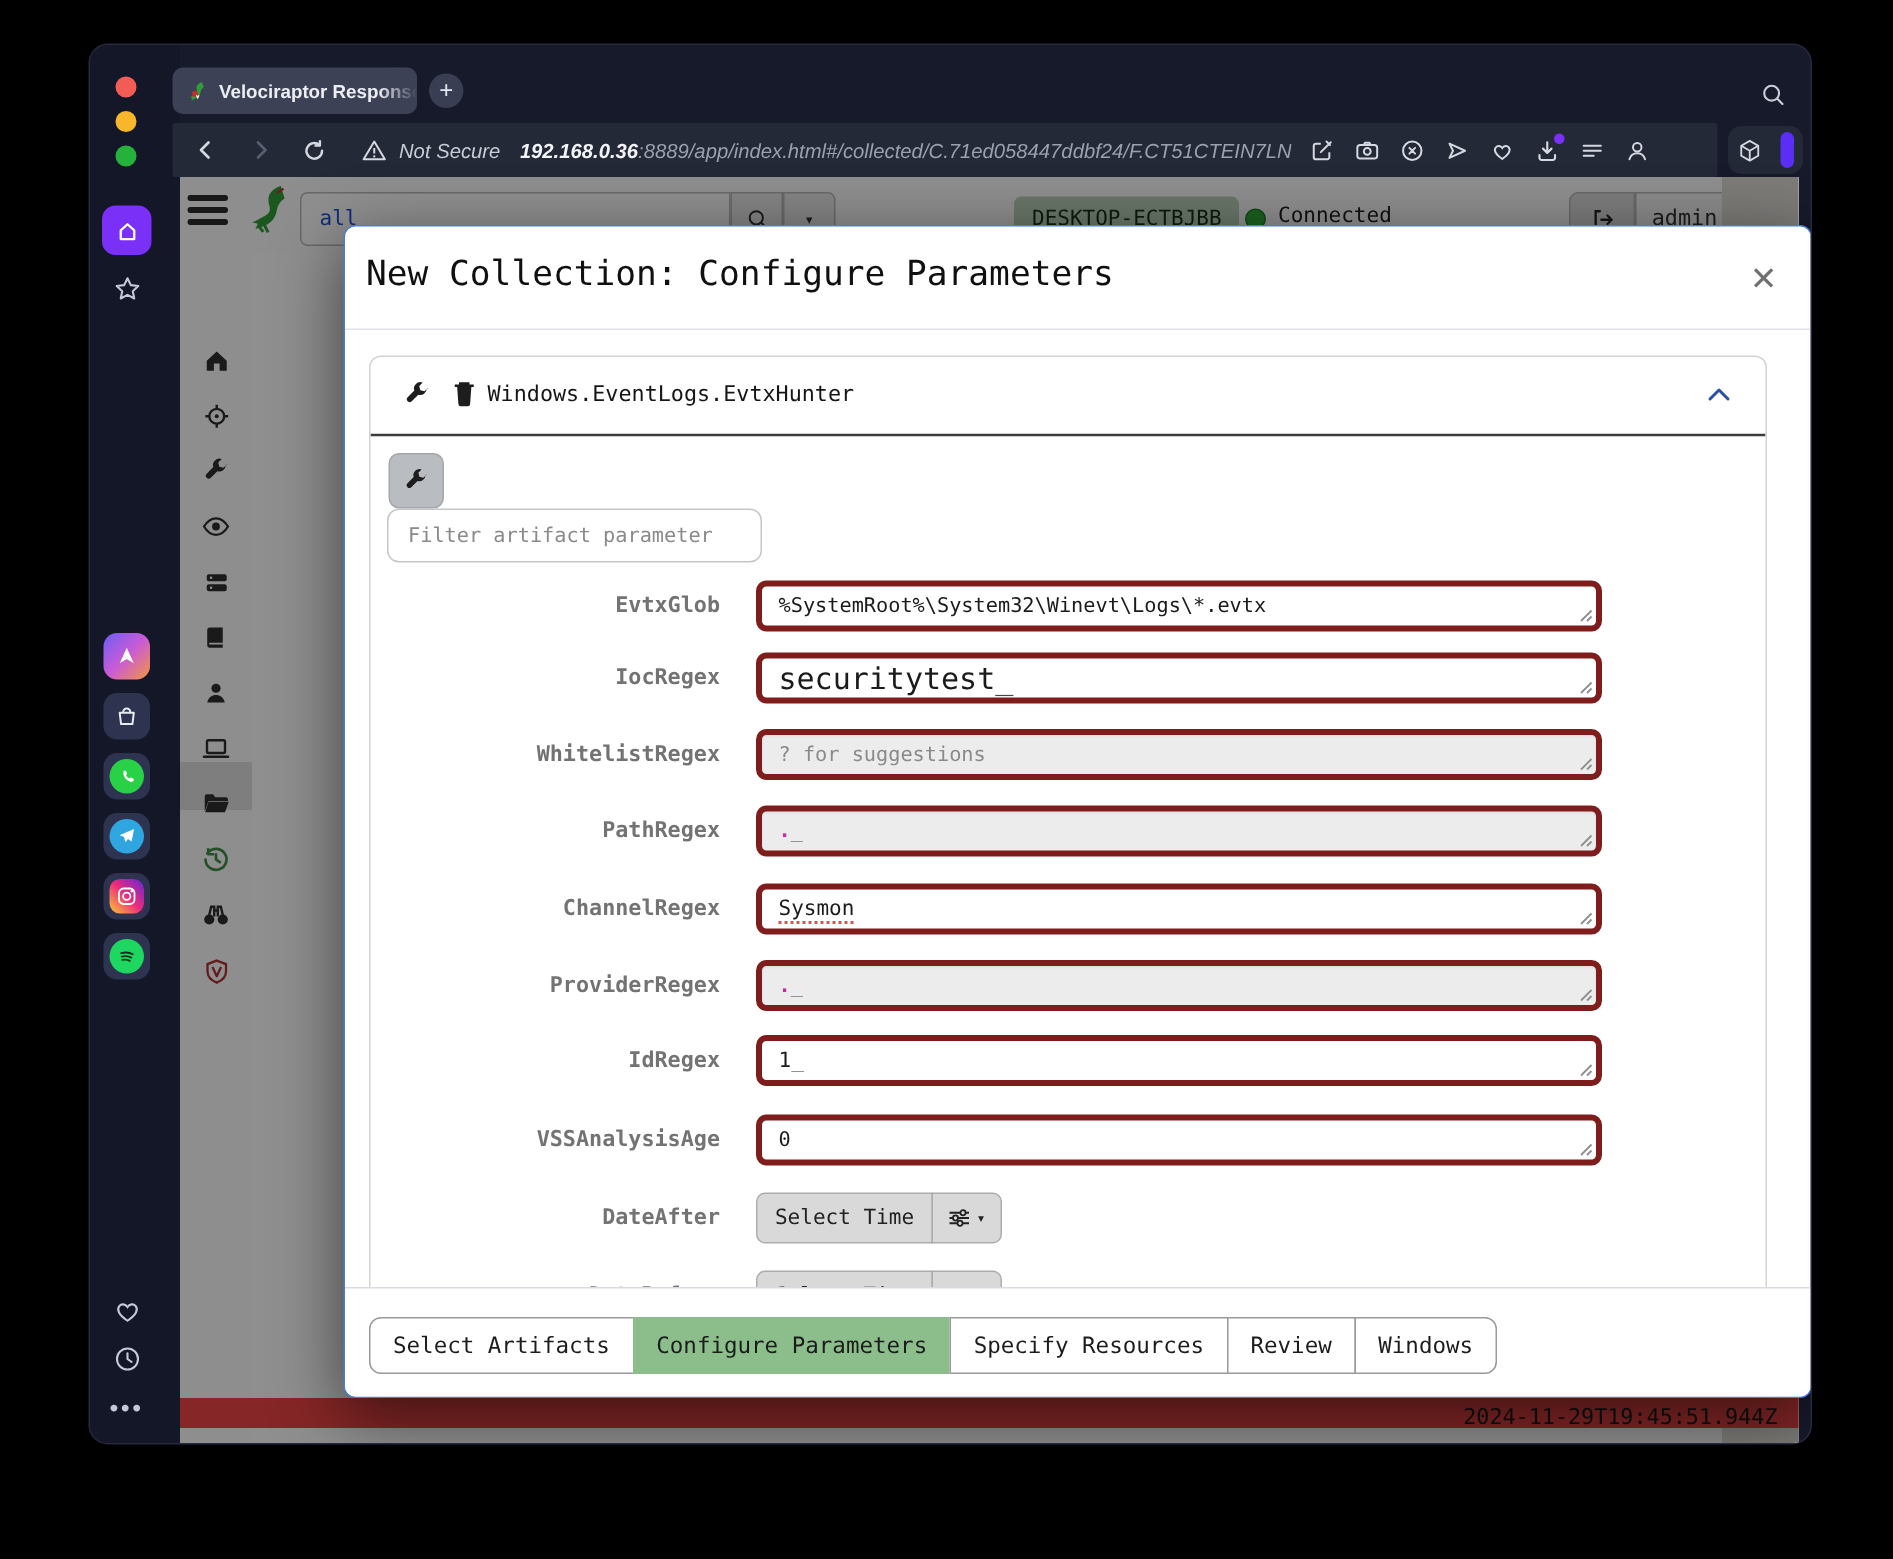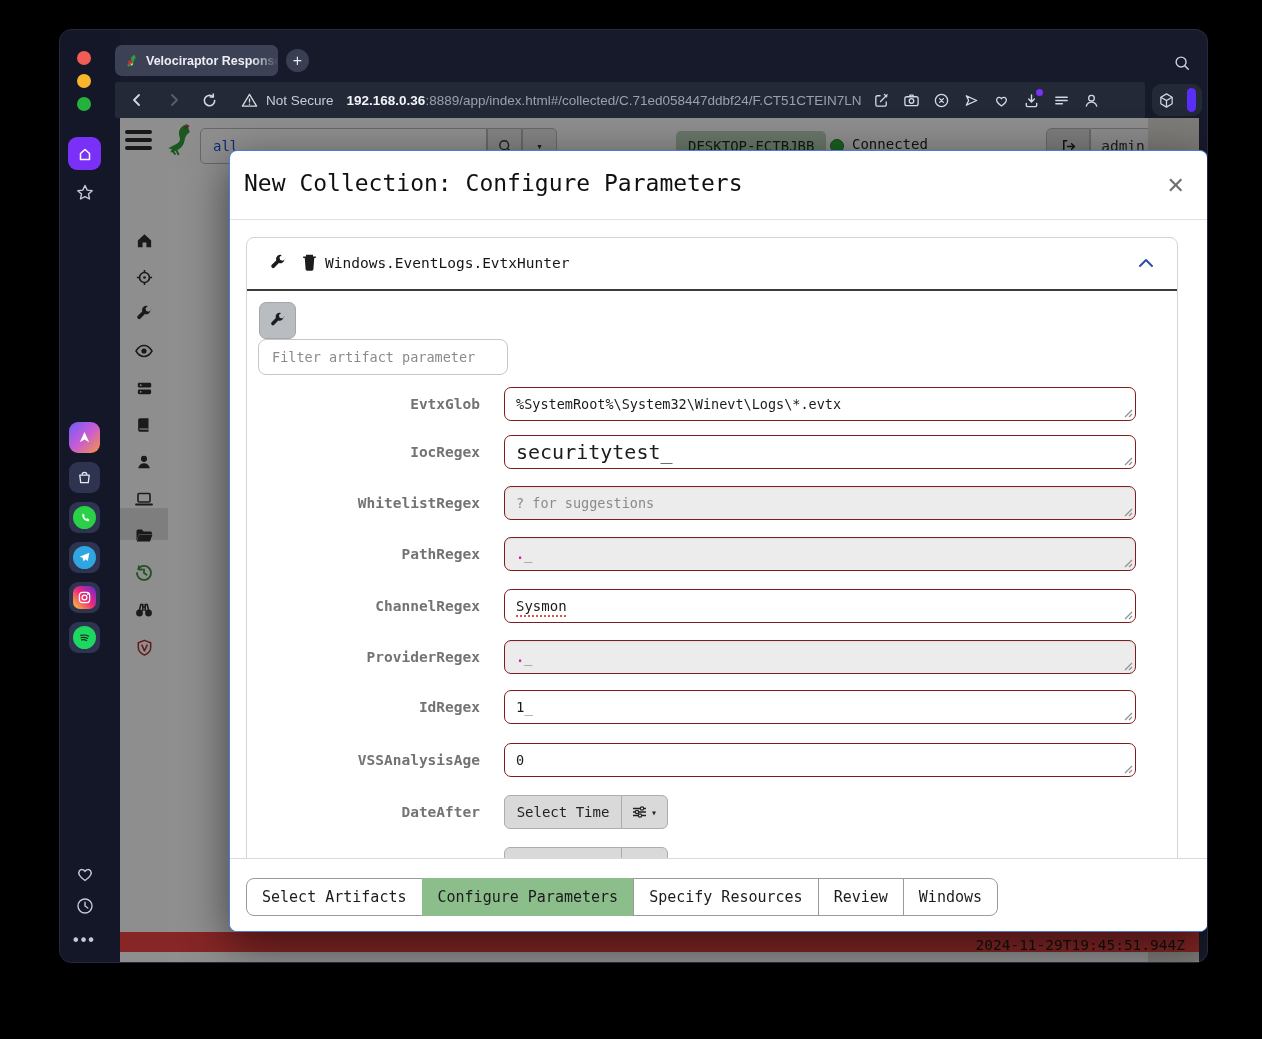--- a/index.html
+++ b/index.html
@@ -27,21 +27,21 @@
          border-radius:7px; display:flex; align-items:center; padding:0 8px; overflow:hidden; }
   .tab-title { color:#eceef4; font-size:12.5px; font-weight:bold; margin-left:7px; white-space:nowrap; }
   .tab-fade { position:absolute; right:0; top:0; width:26px; height:100%;
               background:linear-gradient(90deg, rgba(60,65,86,0), #3c4156); }
   .plus-btn { position:absolute; left:226px; top:19px; width:23px; height:23px; border-radius:50%;
               background:#3a3e52; color:#e6e8f0; font-size:16px; display:flex; align-items:center; justify-content:center; }
   .chrome-ico { color:#c9cdd8; display:flex; align-items:center; justify-content:center; }
 
   
   .urlbar { position:absolute; left:55px; top:52px; width:1030px; height:36px; background:#242938;
-            border-radius:2px; display:flex; align-items:center; color:#c9cdd8; }
+            border-radius:2px; display:flex; align-items:center; color:#c9cdd8;font-style:italic; }
   .url-text { font-size:13.5px; color:#9aa0ae; white-space:nowrap; overflow:hidden; }
   .url-host { color:#f2f4f8; font-weight:bold; }
   .ext-group { position:absolute; left:1092px; top:54px; width:50px; height:32px; background:#242938;
                border-radius:9px; display:flex; align-items:center; padding-left:6px; }
   .ext-pill { position:absolute; right:6px; top:4px; width:9px; height:24px; border-radius:5px; background:#5a2ef6; }
 
   
   .webpage { position:absolute; left:60px; top:88px; width:1079px; height:844px; background:#fff;
              font-family:"DejaVu Sans Mono", monospace; }
   .app-header { position:absolute; left:0; top:0; width:1079px; height:50px; background:#fdfdfd; }
@@ -83,21 +83,21 @@
   .card-header { position:absolute; left:0; top:0; width:100%; height:53px;
                  border-bottom:2px solid #3c3c3c; border-radius:8px 8px 0 0; }
   .card-title { position:absolute; left:78px; top:17px; font-size:14.5px; color:#161616; }
   .toggle-btn { position:absolute; left:12px; top:64px; width:37px; height:37px; background:#b9bdc1;
                 border:1px solid #a3a7ab; border-radius:7px; color:#222;
                 display:flex; align-items:center; justify-content:center; }
   .filter-input { position:absolute; left:11px; top:101px; width:250px; height:36px; border:1px solid #c6c6c6;
                   border-radius:8px; color:#8a8a8a; font-size:13.5px; display:flex; align-items:center; padding-left:13px; }
   .frow-label { position:absolute; left:0; width:233px; height:34px; line-height:34px; text-align:right;
                 font-weight:bold; font-size:14.5px; color:#737373; }
-  .ta { position:absolute; left:257px; width:632px; height:34px; border:1px solid #7f1d1d; border-radius:7px;
+  .ta { position:absolute; left:257px; width:564px; height:34px; border:4px solid #7f1d1d; border-radius:7px;
         background:#fff; font-size:13.5px; color:#1b1b1b; display:flex; align-items:center; padding:0 11px; }
   .ta.grey { background:#ececec; box-shadow:inset 0 1px 2px rgba(0,0,0,0.06); }
   .rz { position:absolute; right:2px; bottom:2px; }
   .cursor { color:#7e7e7e; }
   .regex-dot { color:#cc2a9b; font-weight:bold; }
   .misspell { text-decoration:underline dotted #d9534f 2px; text-underline-offset:4px; }
   .time-btn { position:absolute; height:34px; background:#d9d9d9; border:1px solid #adadad;
               font-size:14px; color:#222; display:flex; align-items:center; justify-content:center; }
   .modal-footer { position:absolute; left:0; top:707px; width:100%; height:75px; background:#fff;
                   border-top:1px solid #d8dce0; z-index:12; }

